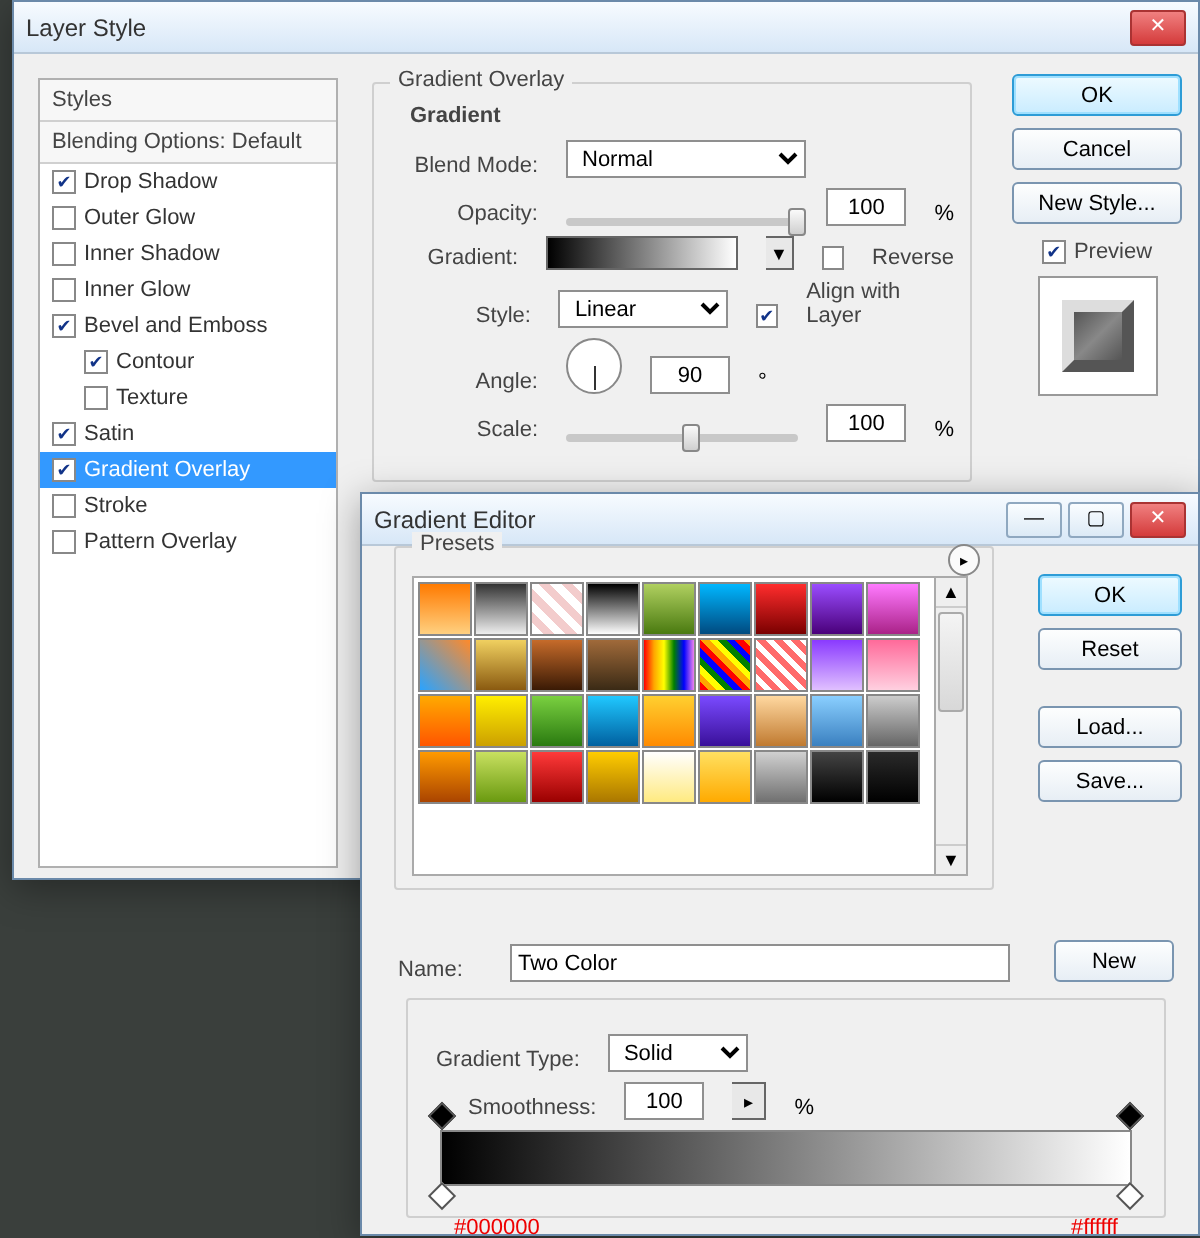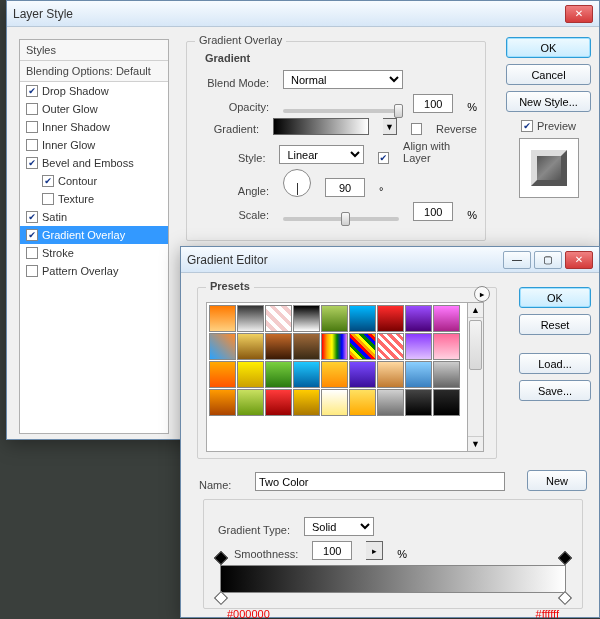--- a/index.html
+++ b/index.html
@@ -173,21 +173,21 @@
 <div class="win" style="left:180px; top:246px; width:420px; height:372px;">
   <div class="titlebar">
     <span class="title">Gradient Editor</span>
     <div class="wc">
       <button>—</button>
       <button>▢</button>
       <button class="close">✕</button>
     </div>
   </div>
 
-  <div class="fieldset" style="position:absolute;left:12px;top:36px;width:300px;height:172px;font-weight:bold;">
+  <div class="fieldset" style="position:absolute;left:12px;top:22px;width:300px;height:172px;">
     <span class="legend">Presets</span>
     <div style="position:absolute;right:6px;top:-2px" class="play-ico">▸</div>
     <div style="display:flex;margin-top:6px">
       <div class="swatches" id="swatches">
           <div class="sw" style="background: linear-gradient(rgb(255, 122, 0), rgb(255, 208, 128));"></div>
           <div class="sw" style="background: linear-gradient(rgb(51, 51, 51), rgb(238, 238, 238));"></div>
           <div class="sw" style="background: repeating-linear-gradient(45deg, rgb(255, 255, 255) 0px, rgb(255, 255, 255) 4px, rgb(243, 204, 204) 4px, rgb(243, 204, 204) 8px);"></div>
           <div class="sw" style="background: linear-gradient(rgb(0, 0, 0), rgb(255, 255, 255));"></div>
           <div class="sw" style="background: linear-gradient(rgb(176, 208, 96), rgb(74, 122, 16));"></div>
           <div class="sw" style="background: linear-gradient(rgb(0, 183, 255), rgb(0, 74, 128));"></div>

